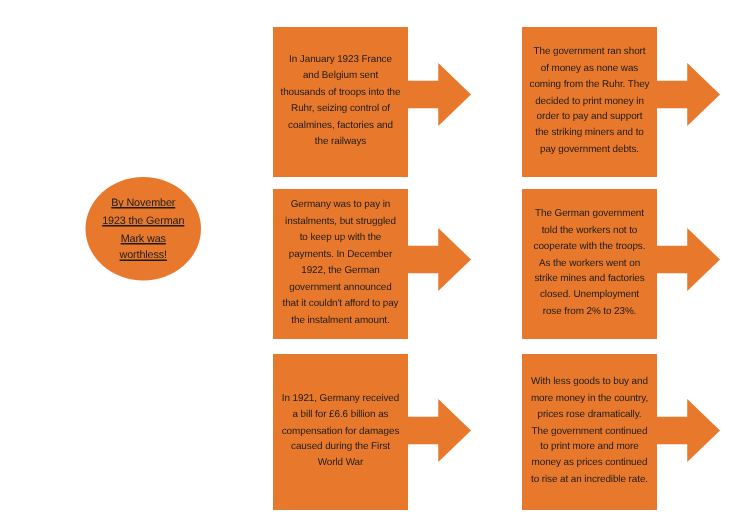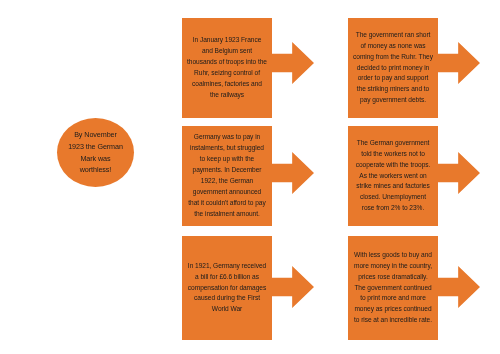--- a/index.html
+++ b/index.html
@@ -28,20 +28,21 @@
     box-sizing: border-box;
   }
   .oval-text {
     text-align: center;
     color: #1c1c1c;
     font-size: 7.2px;
     line-height: 1.62;
     padding: 0 9px;
     white-space: pre-line;
     letter-spacing: -0.08px;
+    text-decoration: underline;
   }
   
   .box {
     position: absolute;
     background: var(--accent, #E8792C);
     display: flex;
     align-items: center;
     justify-content: center;
     box-sizing: border-box;
     z-index: 2;

